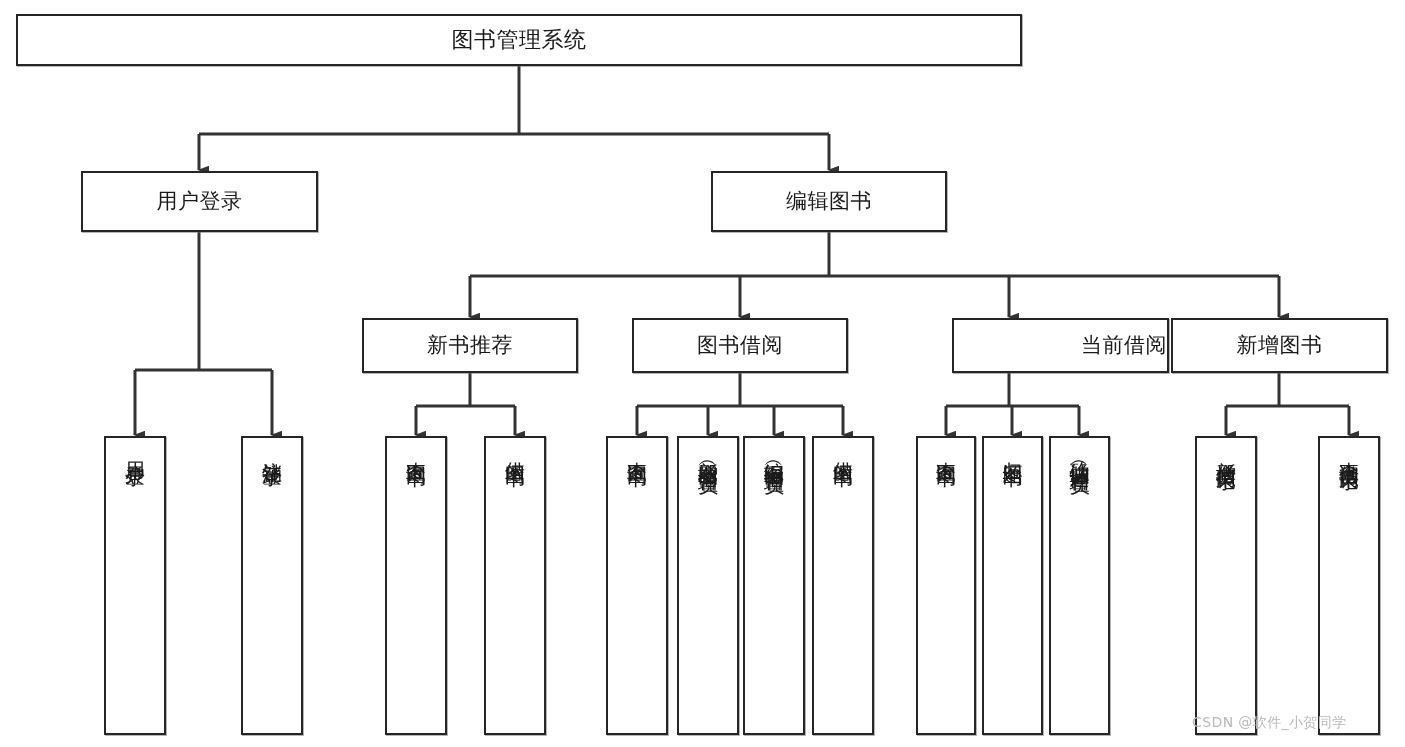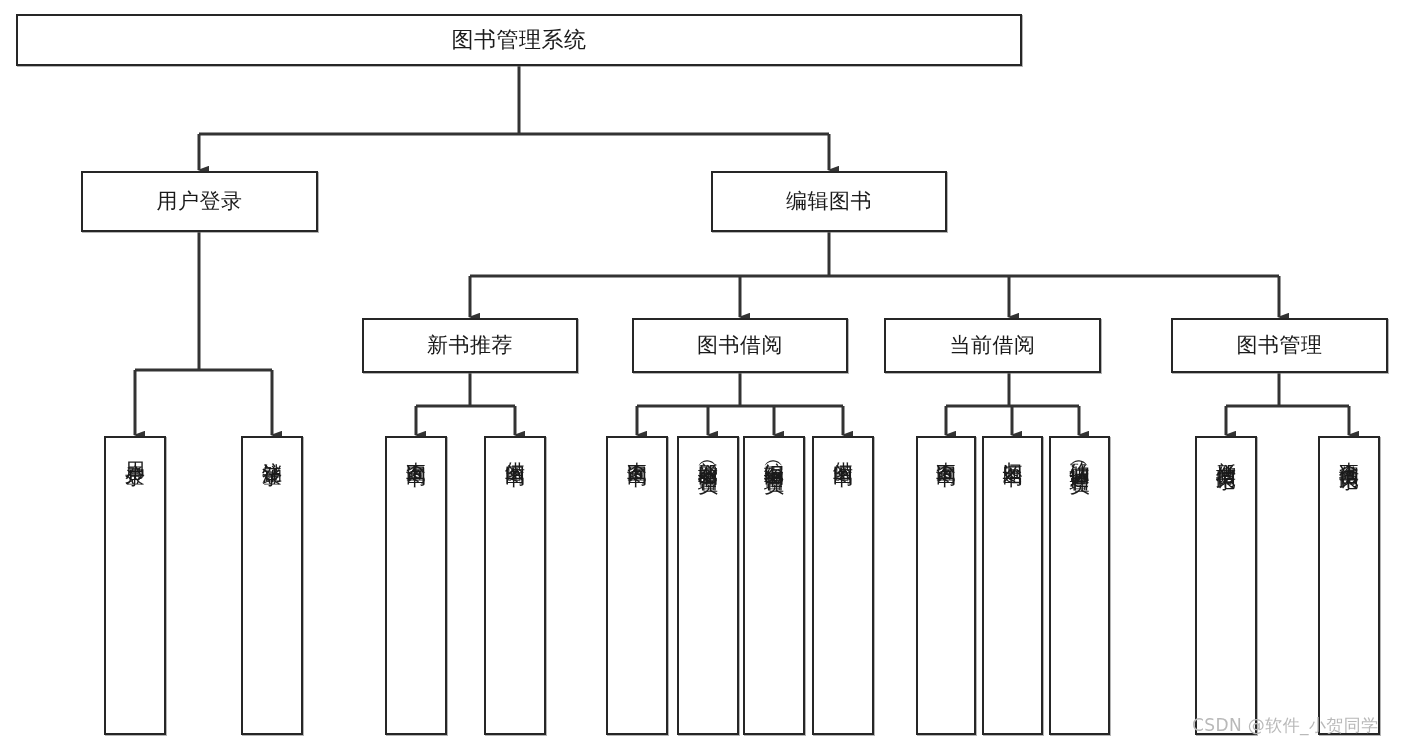--- a/index.html
+++ b/index.html
@@ -57,21 +57,21 @@
     max-height: 100%;
   }
   .node-box.vertical {
     align-items: flex-start;
     padding-top: 8px;
   }
   .node-box.root .node-label { font-size: 22px; }
   .watermark {
     position: absolute;
     font-family: "DejaVu Sans", "Liberation Sans", sans-serif;
-    font-size: 17px;
+    font-size: 14px;
     color: #b9b9b9;
     white-space: nowrap;
     user-select: none;
     letter-spacing: 0.4px;
   }
 </style>
 </head>
 <body>
 
 <div id="diagram-root">
@@ -128,25 +128,25 @@
       </div>
       <div class="node-box level2" style="left: 711px; top: 171px; width: 236px; height: 61px;">
         <span class="node-label">编辑图书</span>
       </div>
       <div class="node-box level3" style="left: 362px; top: 318px; width: 216px; height: 55px; justify-content: center;">
         <span class="node-label">新书推荐</span>
       </div>
       <div class="node-box level3" style="left: 632px; top: 318px; width: 216px; height: 55px; align-items: center;">
         <span class="node-label">图书借阅</span>
       </div>
-      <div class="node-box level3" style="left: 884px; top: 318px; width: 217px; height: 55px;">
+      <div class="node-box level3" style="left: 952px; top: 318px; width: 217px; height: 55px; justify-content: flex-end;">
         <span class="node-label">当前借阅</span>
       </div>
       <div class="node-box level3" style="left: 1171px; top: 318px; width: 217px; height: 55px;">
-        <span class="node-label">图书管理</span>
+        <span class="node-label">新增图书</span>
       </div>
       <div class="node-box leaf vertical" style="left: 104px; top: 436px; width: 62px; height: 299px;">
         <span class="node-label">用户登录</span>
       </div>
       <div class="node-box leaf vertical" style="left: 241px; top: 436px; width: 62px; height: 299px;">
         <span class="node-label">注销登录</span>
       </div>
       <div class="node-box leaf vertical" style="left: 385px; top: 436px; width: 62px; height: 299px;">
         <span class="node-label">查询图书</span>
       </div>

